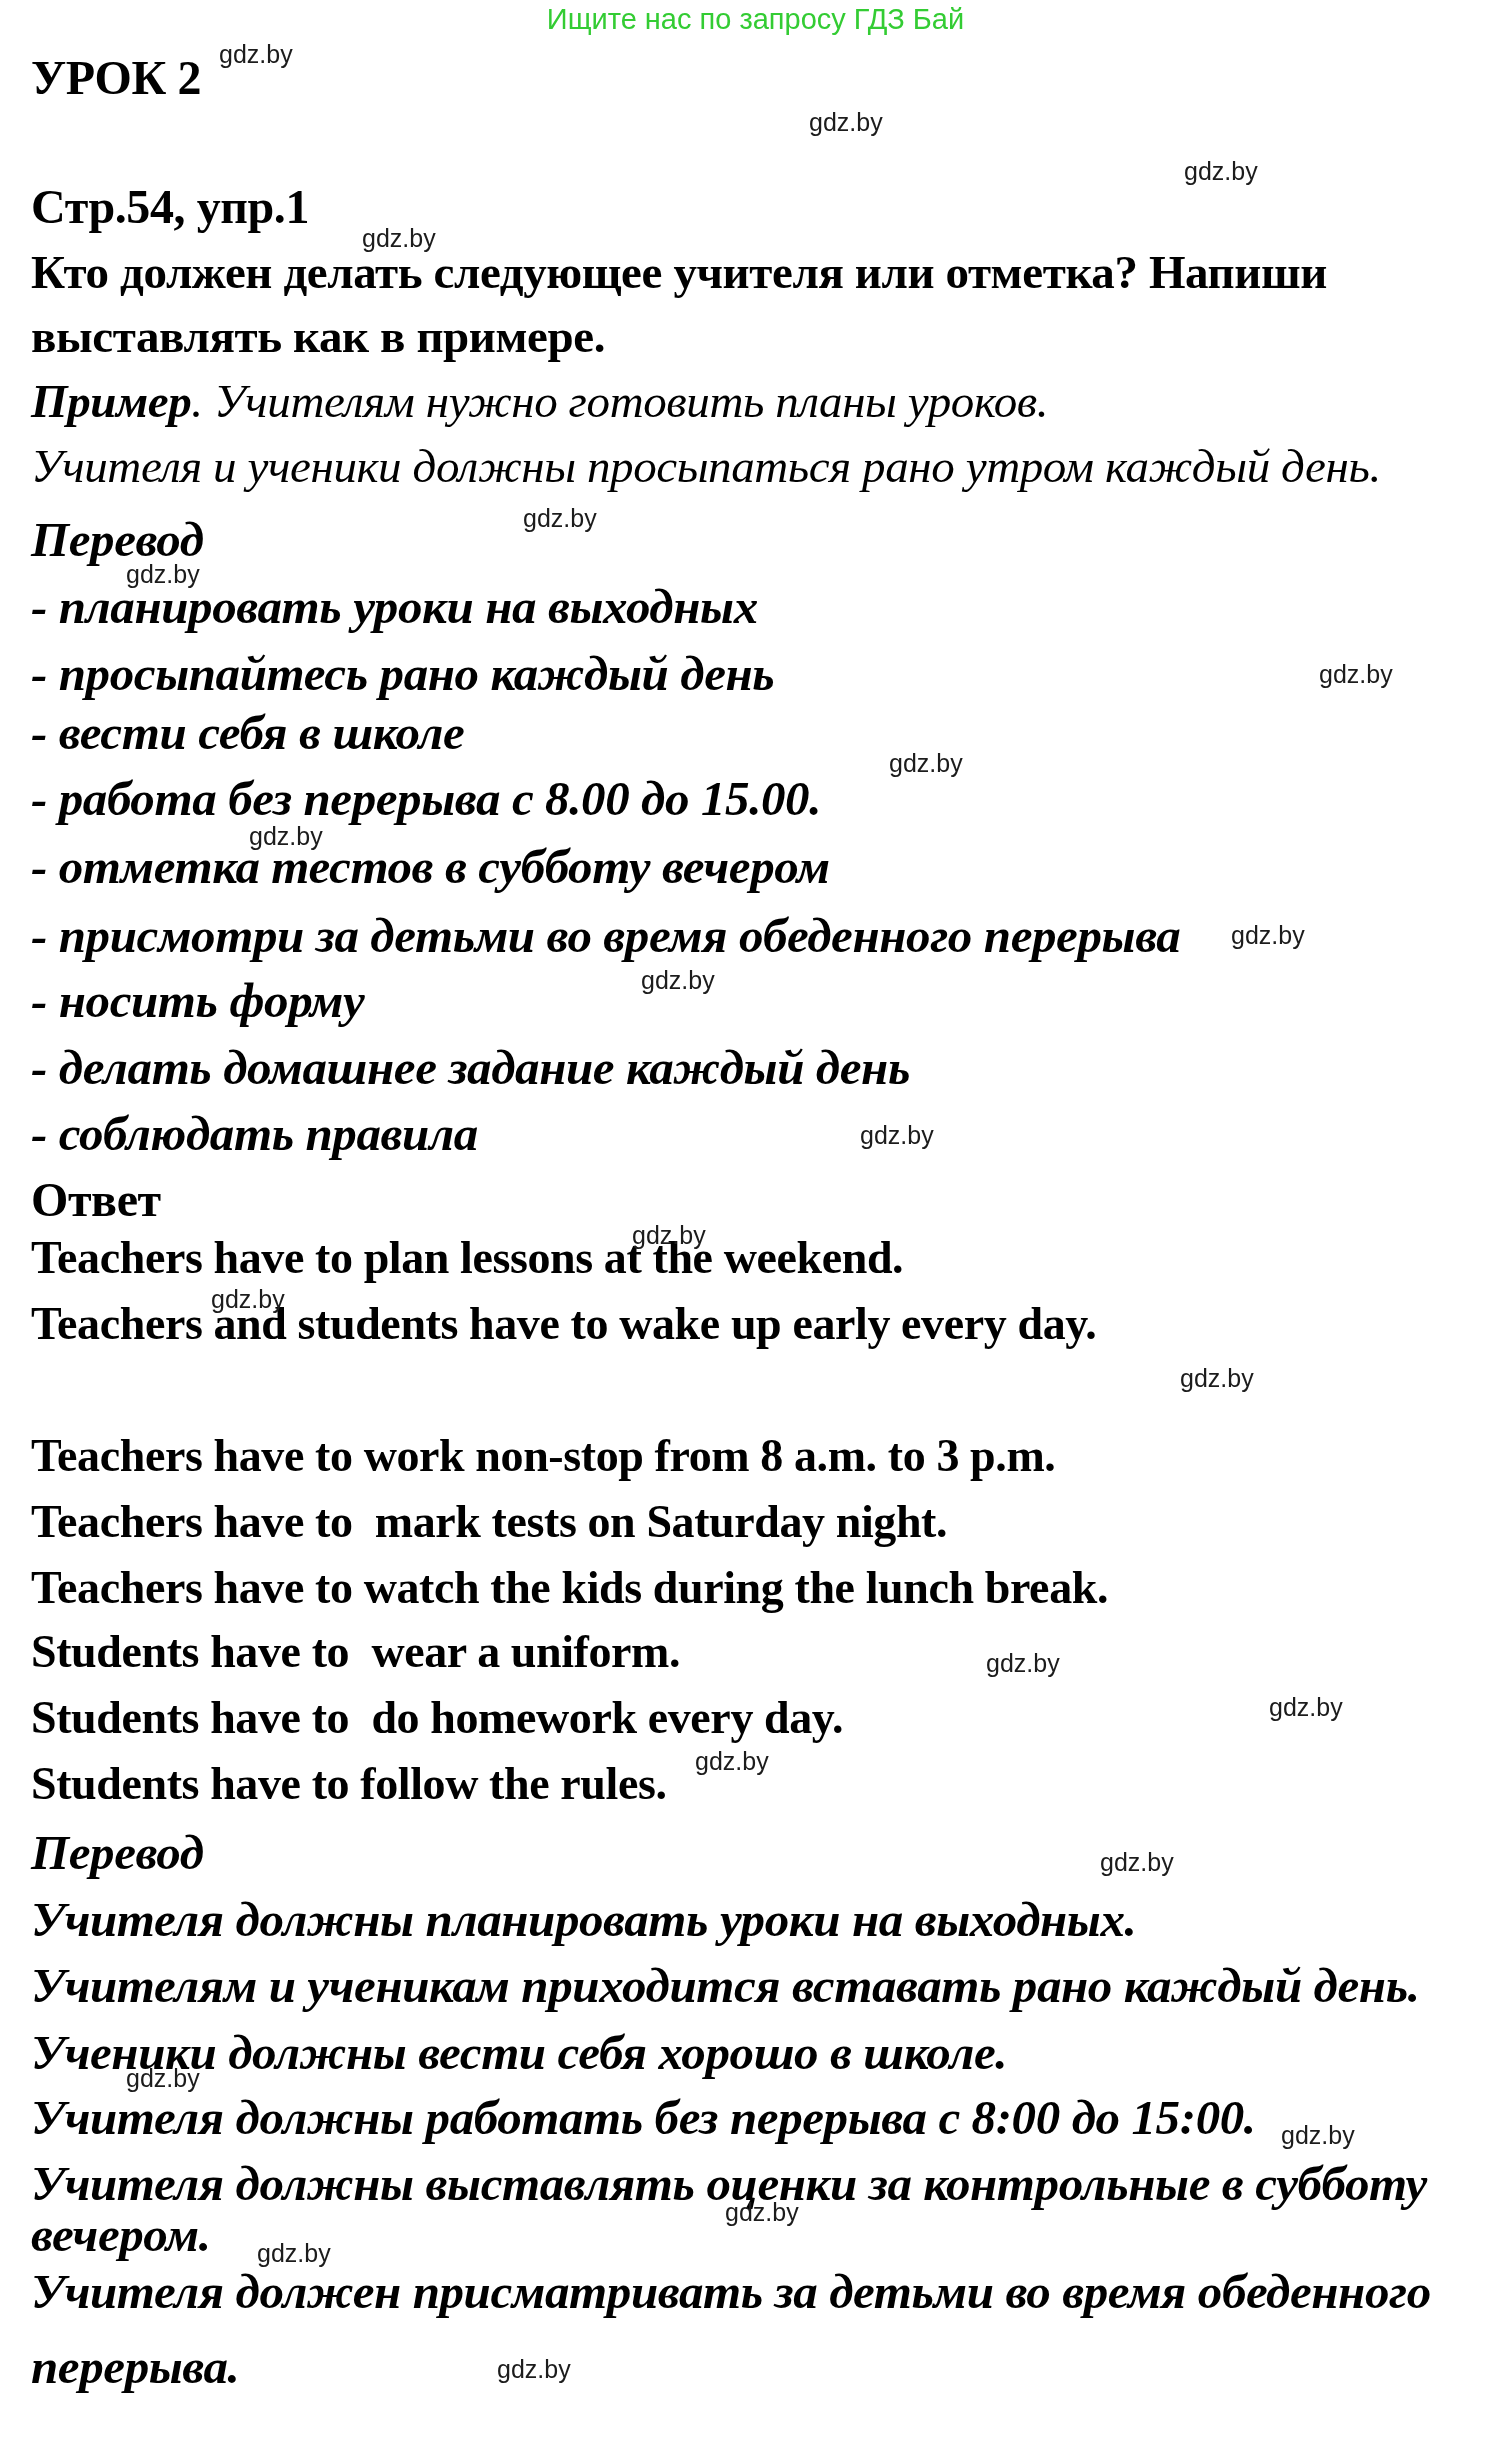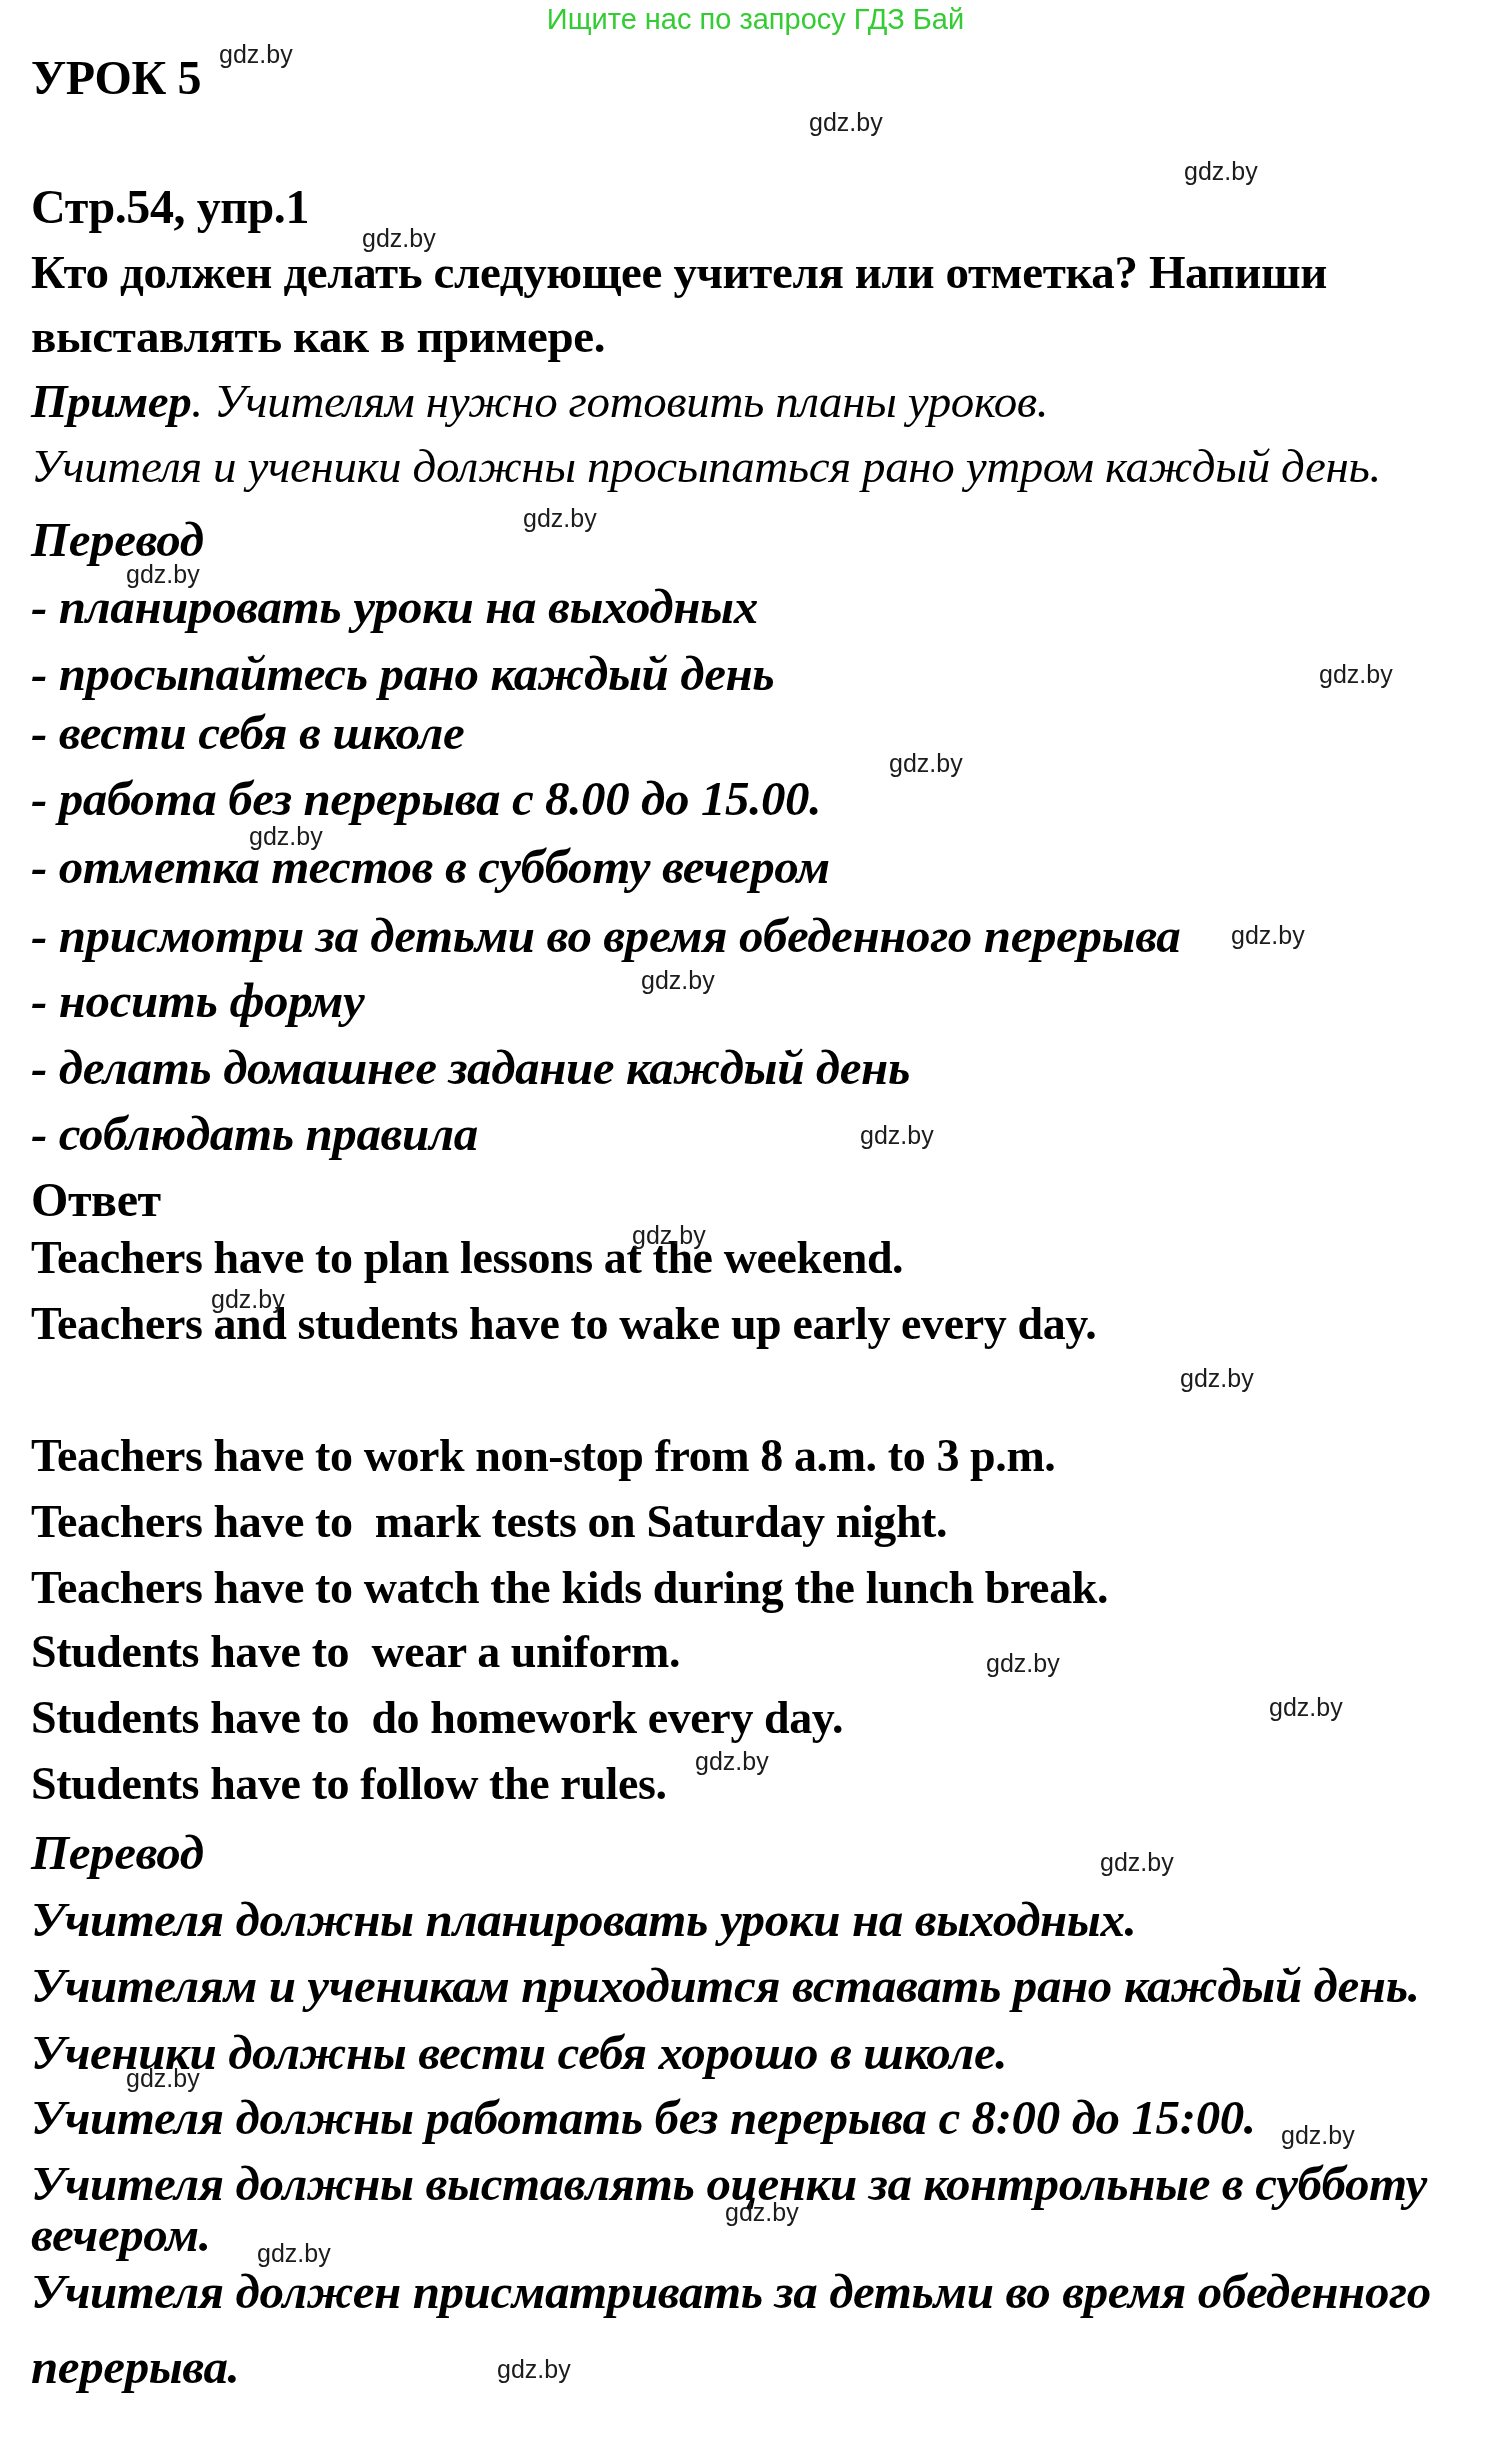--- a/index.html
+++ b/index.html
@@ -29,21 +29,21 @@
     color:#0369a1; white-space:pre;font-style:italic;
   }
 </style>
 </head>
 <body>
 
 <div class="page">
 
   <div class="promo">Ищите нас по запросу ГДЗ Бай</div>
 
-  <div class="line h" style="top:51px">УРОК 5</div>
+  <div class="line h" style="top:51px">УРОК 2</div>
   <div class="line h" style="top:180px">Стр.54, упр.1</div>
 
   <div class="line bt" style="top:246px">Кто должен делать следующее учителя или отметка? Напиши</div>
   <div class="line bt" style="top:310px">выставлять как в примере.</div>
 
   <div class="line" style="top:375px"><span class="bi">Пример</span><span class="ie">. Учителям нужно готовить планы уроков.</span></div>
   <div class="line ie" style="top:440px">Учителя и ученики должны просыпаться рано утром каждый день.</div>
 
   <div class="line i" style="top:513px">Перевод</div>
   <div class="line i" style="top:580px">- планировать уроки на выходных</div>

